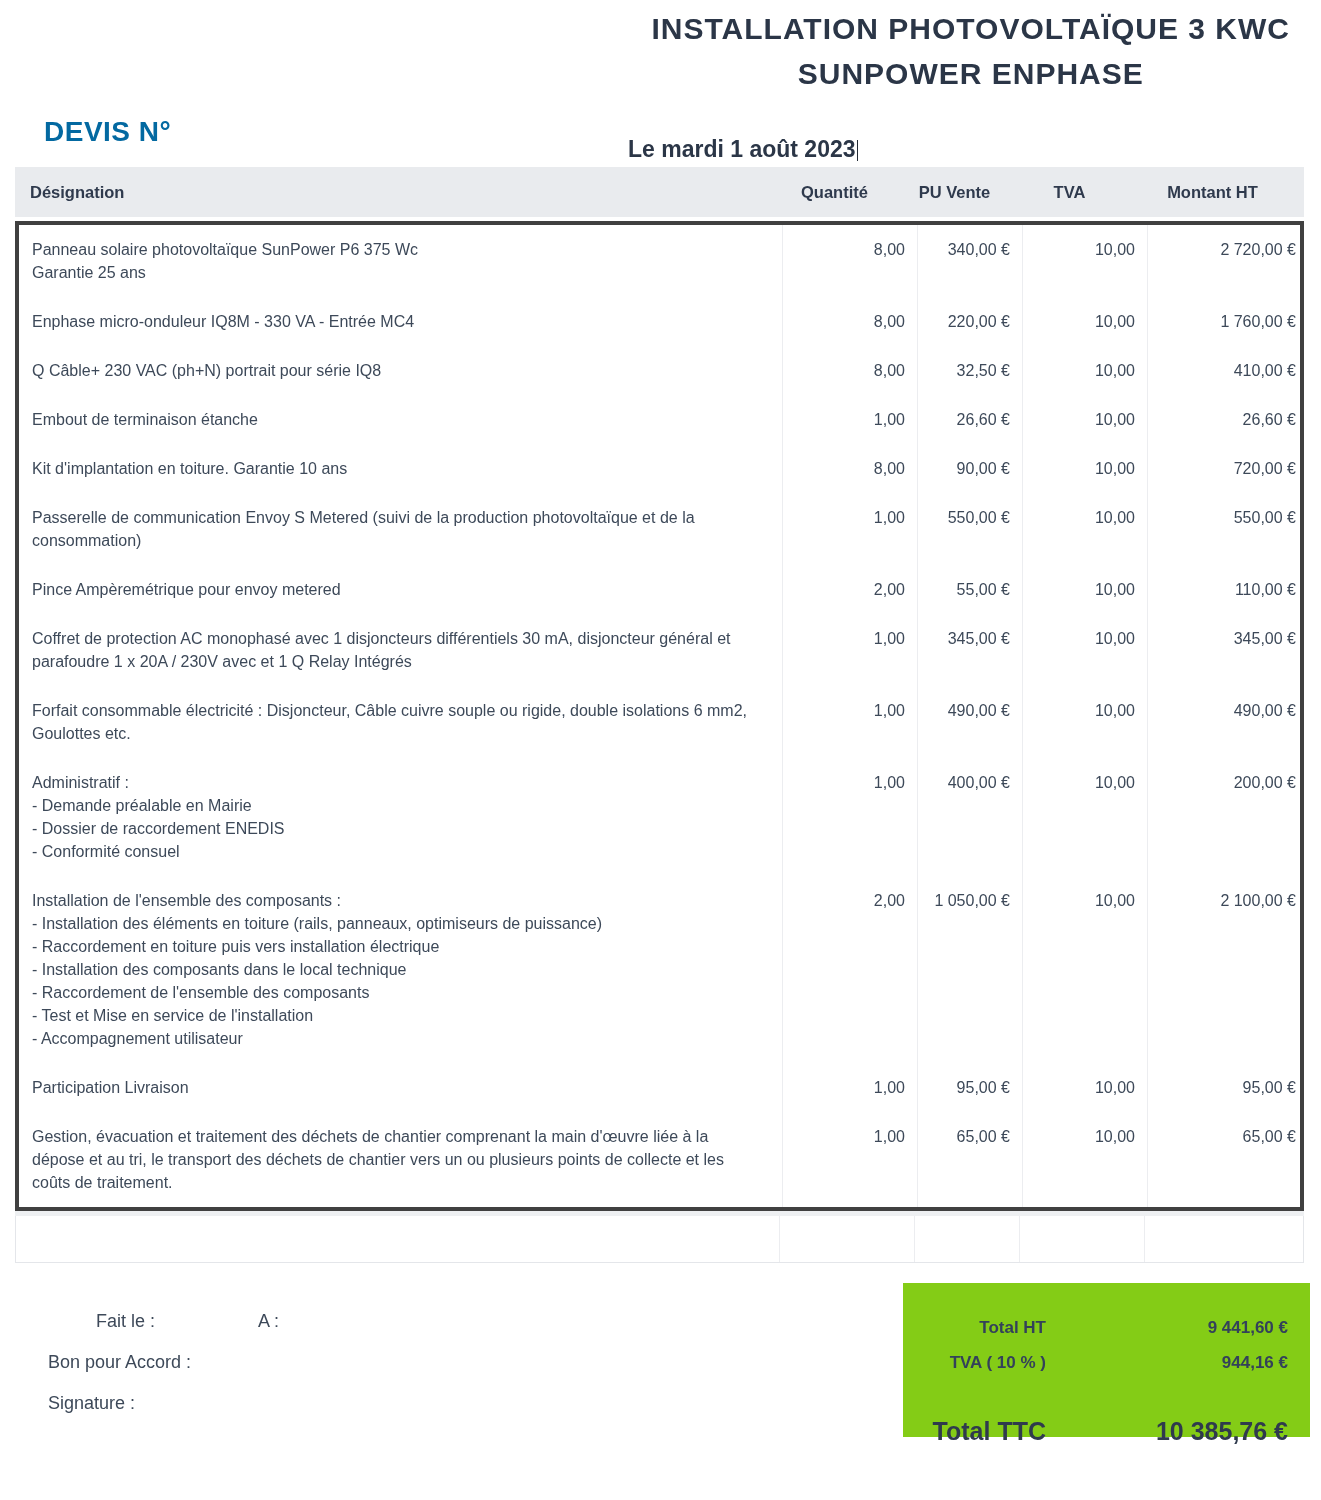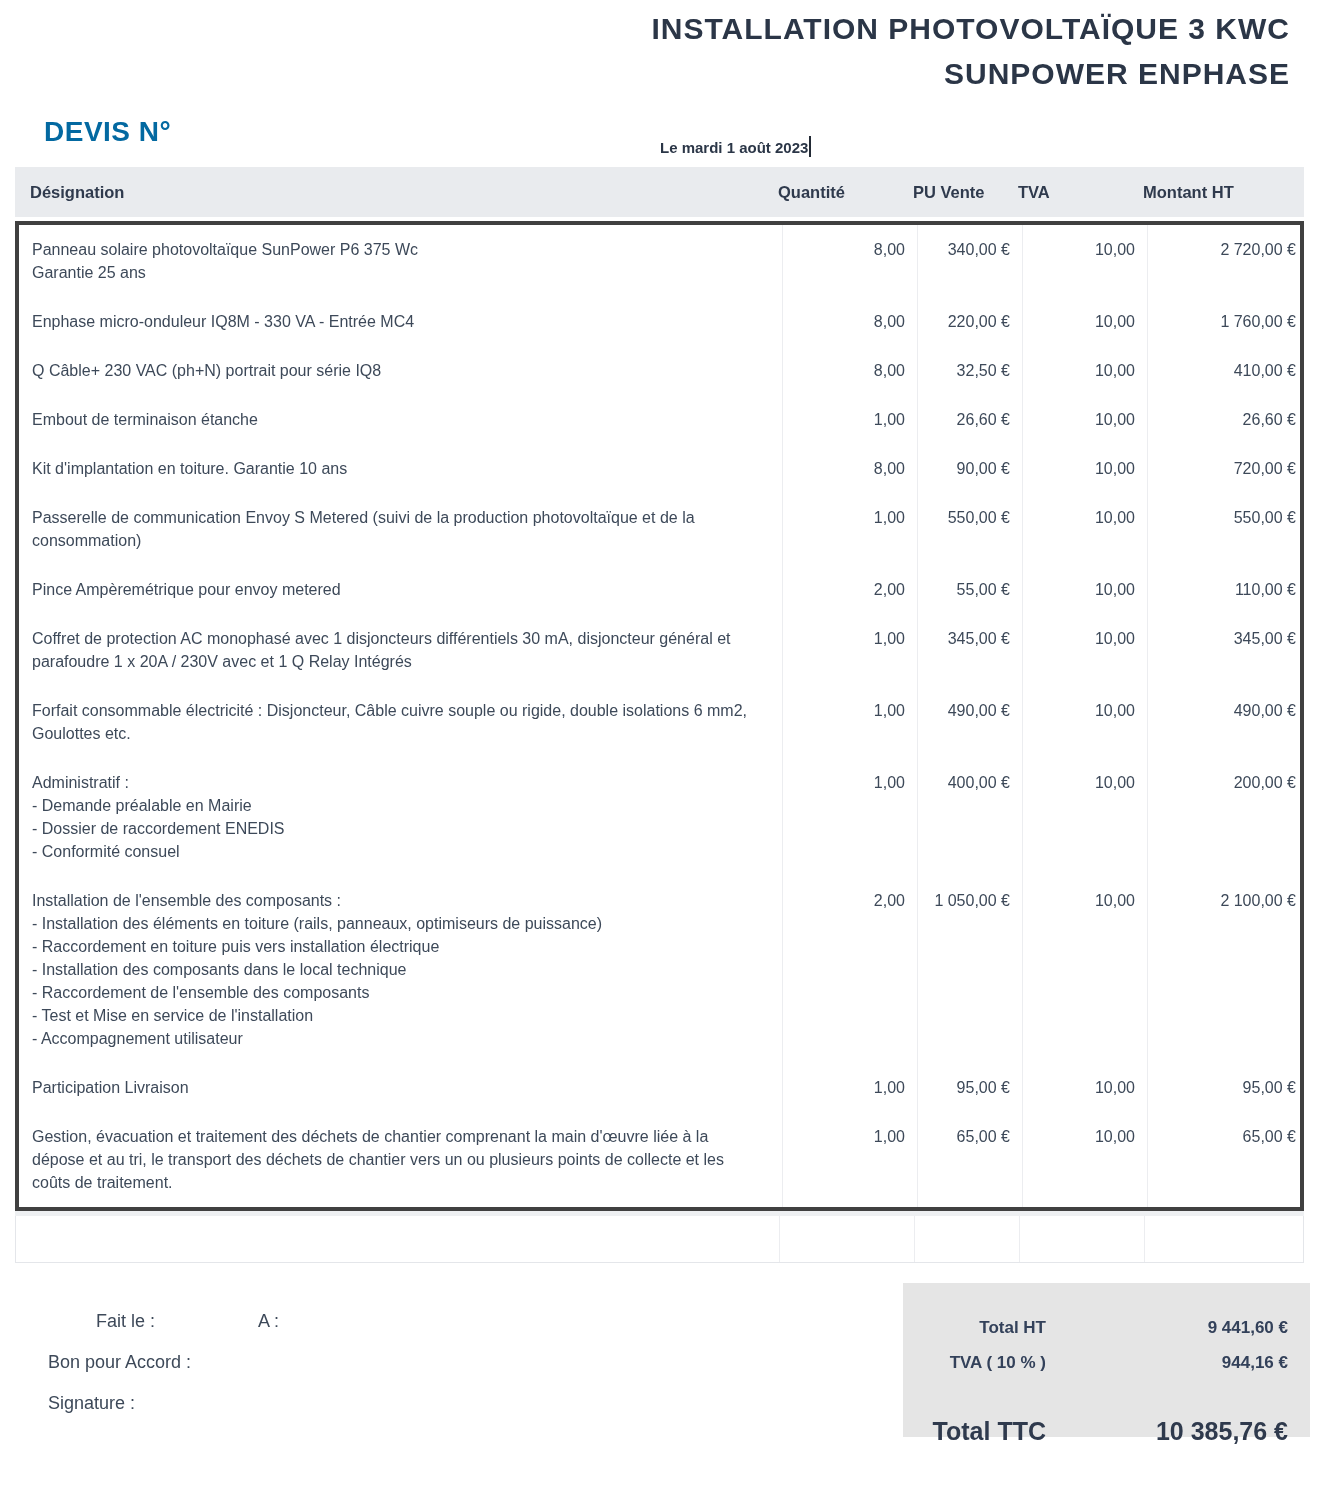--- a/index.html
+++ b/index.html
@@ -4,58 +4,58 @@
 <style>
   html,body{margin:0;padding:0;background:#ffffff;}
   body{
     width:1321px;height:1500px;position:relative;
     font-family:"Liberation Sans", sans-serif;
     color:#3d4959;
     -webkit-font-smoothing:antialiased;
   }
   .doc-title{
     position:absolute;top:6px;right:31px;
-    text-align:right;font-size:30px;font-weight:bold;
+    text-align:center;font-size:30px;font-weight:bold;
     color:#2b3647;line-height:45px;letter-spacing:1px;
   }
   .devis-no{
     position:absolute;left:44px;top:116px;
     font-size:28px;font-weight:bold;color:#0369a1;letter-spacing:0.5px;
   }
   .date-field{
-    position:absolute;left:660px;top:136px;
-    font-size:15px;font-weight:bold;color:#2b3647;
+    position:absolute;left:628px;top:136px;
+    font-size:23px;font-weight:bold;color:#2b3647;
   }
   .cursor{
     display:inline-block;width:1.5px;height:21px;background:#222a35;
     vertical-align:-4px;margin-left:1px;
   }
   
   .table{position:absolute;left:15px;top:167px;width:1289px;}
   .grid{display:grid;grid-template-columns:763px 135px 105px 125px 161px;}
   .thead{
     background:#e9ebee;height:50px;align-items:center;
     font-weight:bold;font-size:16.5px;color:#2f3a4d;
   }
   .th{white-space:nowrap;}
   .th-des{padding-left:15px;}
-  .th-num{text-align:left;padding-right:22px;}
+  .th-num{text-align:center;padding-right:22px;}
   .tbody-wrap{margin-top:4px;border:4px solid #404040;background:#fff;}
   .row{align-items:stretch;}
   .cell{padding-top:13px;padding-bottom:13px;font-size:16px;line-height:23px;}
   .c-des{padding-left:13px;padding-right:24px;color:#3d4959;}
   .c-num{text-align:right;padding-right:12px;border-left:1px solid #ecedf0;color:#3d4959;white-space:nowrap;}
   .band{height:5px;background:#eef0f2;}
   .empty-row{height:46px;border:1px solid #e4e6ea;border-top:none;background:#fff;}
   .empty-row .cell{padding:0;height:46px;}
   
   .foot-label{position:absolute;font-size:18px;color:#3d4959;}
   .totals{
     position:absolute;left:903px;top:1283px;width:407px;height:154px;
-    background:#e5e5e5;box-sizing:border-box;
+    background:#84cc16;box-sizing:border-box;
     padding:27px 22px 0 0;
   }
   .tot-row{
     display:grid;grid-template-columns:143px 1fr;
     font-size:17px;font-weight:bold;color:#33415a;
     height:35px;align-items:center;
   }
   .tot-row .lab{text-align:right;}
   .tot-row .val{text-align:right;}
   .tot-ttc{font-size:25px;height:44px;color:#2f3a4d;margin-top:29px;}

